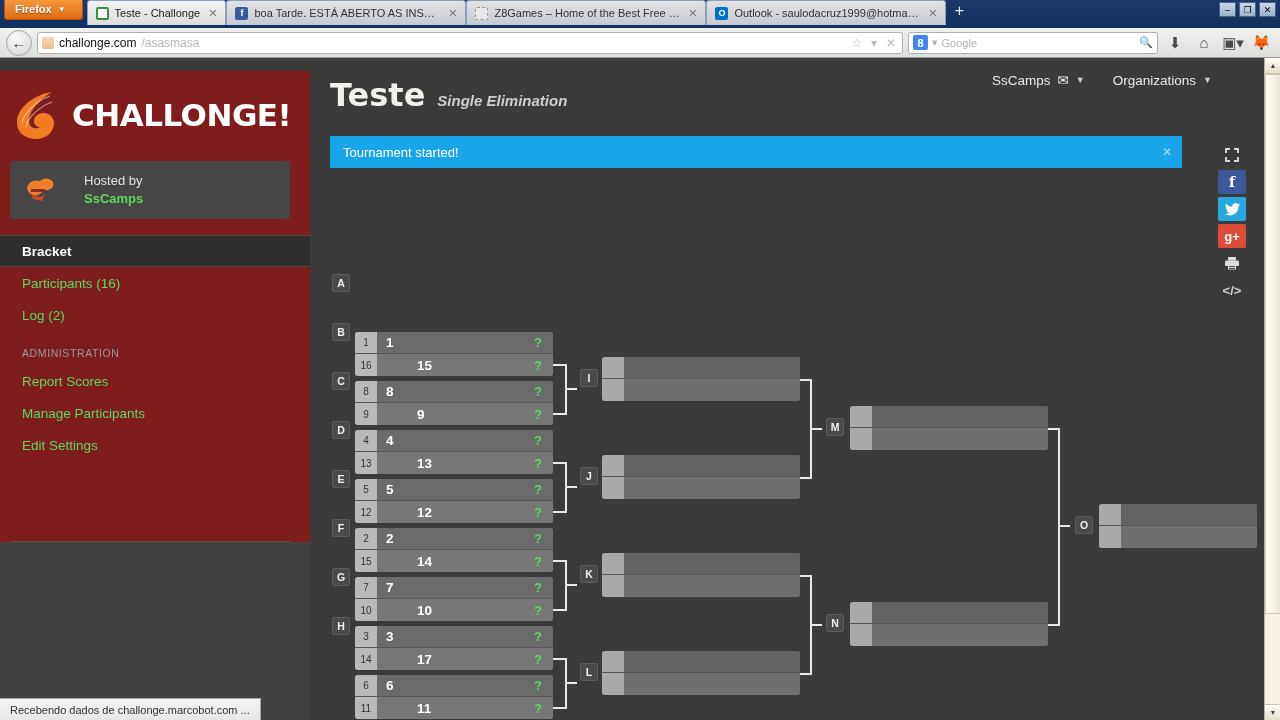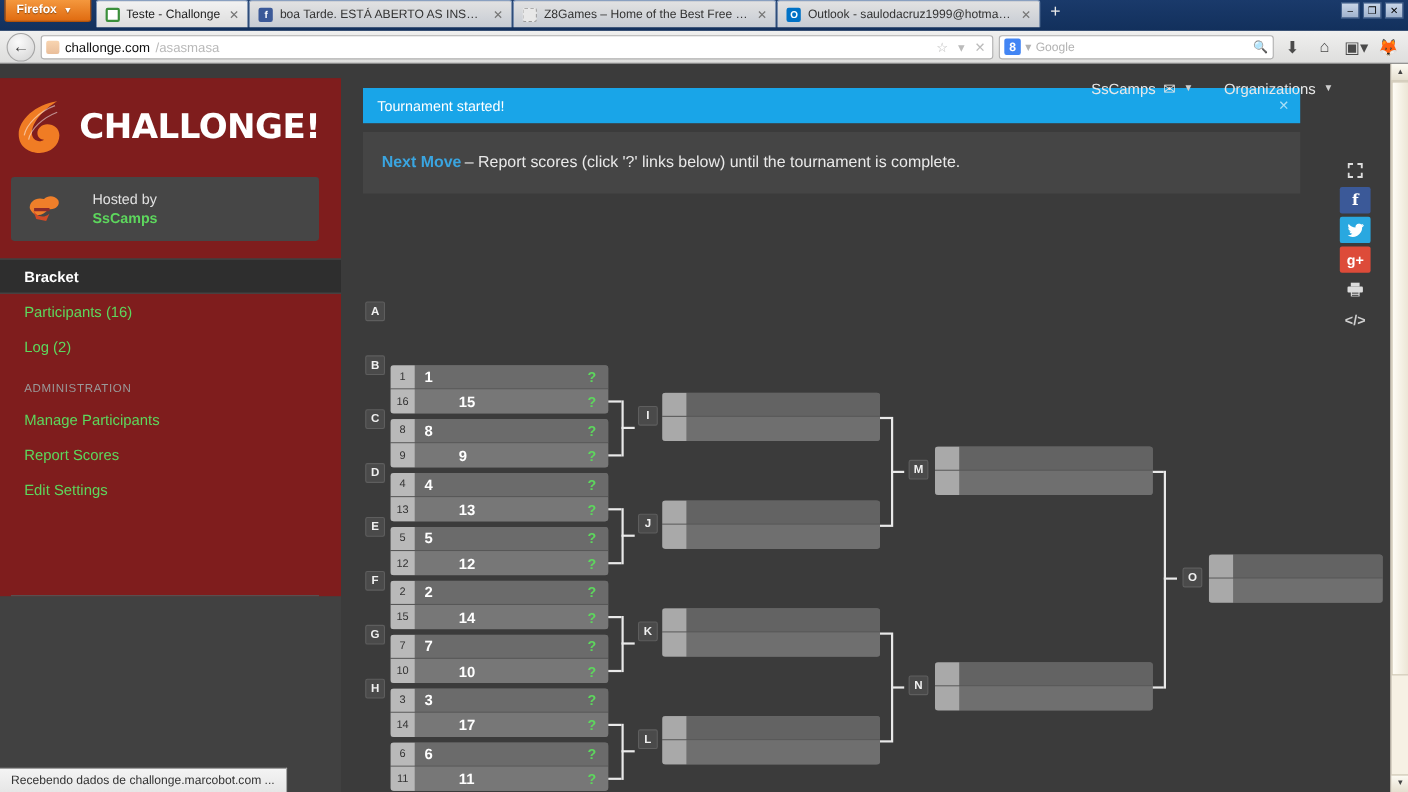--- a/index.html
+++ b/index.html
@@ -536,58 +536,58 @@
       <div class="nav-item">
         <span>Participants (16)</span>
       </div>
       <div class="nav-item">
         <span>Log (2)</span>
       </div>
 
       <div class="nav-section">ADMINISTRATION</div>
 
       <div class="nav-item">
+        <span>Report Scores</span>
+      </div>
+      <div class="nav-item">
         <span>Manage Participants</span>
-      </div>
-      <div class="nav-item">
-        <span>Report Scores</span>
       </div>
       <div class="nav-item">
         <span>Edit Settings</span>
       </div>
     </div>
     <div class="sidebar-shade2"></div>
     <div class="sidebar-shade"></div>
   </div>
 
   <div class="main">
 
+    <div class="page-head">
+      <div class="page-title">Teste</div>
+      <div class="page-subtitle">Single Elimination</div>
+    </div>
 
     <div class="topnav">
       <div class="topnav-item">
         <span>SsCamps</span>
         <span>✉</span>
         <span class="caret">▼</span>
       </div>
       <div class="topnav-item">
         <span>Organizations</span>
         <span class="caret">▼</span>
       </div>
     </div>
 
     <div class="alert">
       <span>Tournament started!</span>
       <span class="spacer"></span>
       <span class="alert-x">✕</span>
     </div>
 
-    <div class="nextmove">
-      <b>Next Move</b>
-      <span>– Report scores (click '?' links below) until the tournament is complete.</span>
-    </div>
 
     <div class="rail">
       <div class="rail-btn">
         <svg width="14" height="14" viewBox="0 0 14 14">
           <path d="M1 5 V1 H5 M9 1 H13 V5 M13 9 V13 H9 M5 13 H1 V9" stroke="#ddd" stroke-width="1.8" fill="none"></path>
         </svg>
       </div>
       <div class="rail-btn fb">f</div>
       <div class="rail-btn tw">
         <svg width="15" height="13" viewBox="0 0 16 14">

